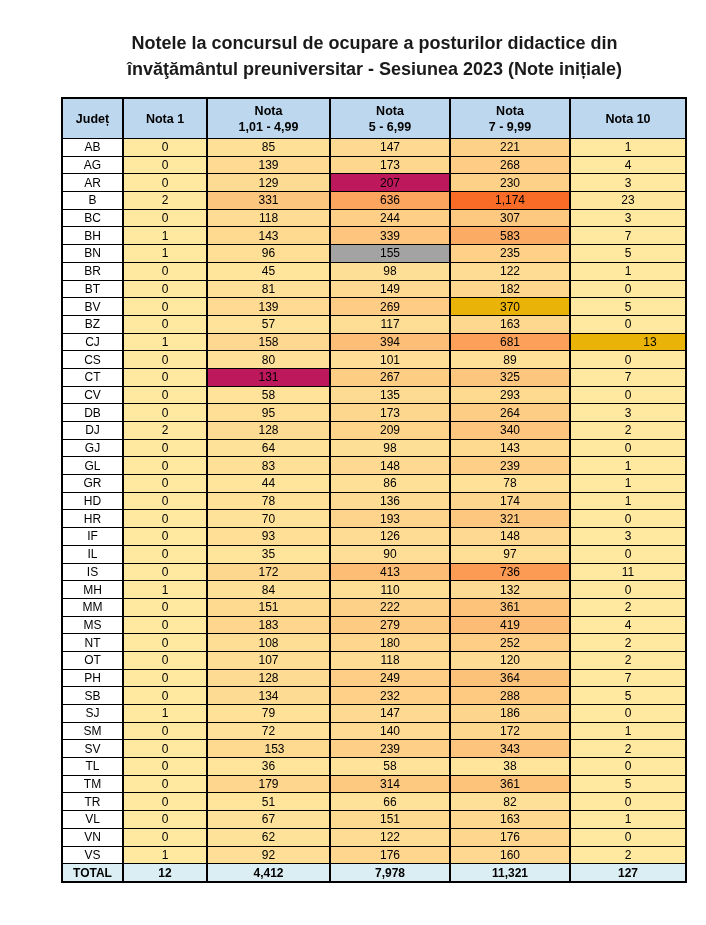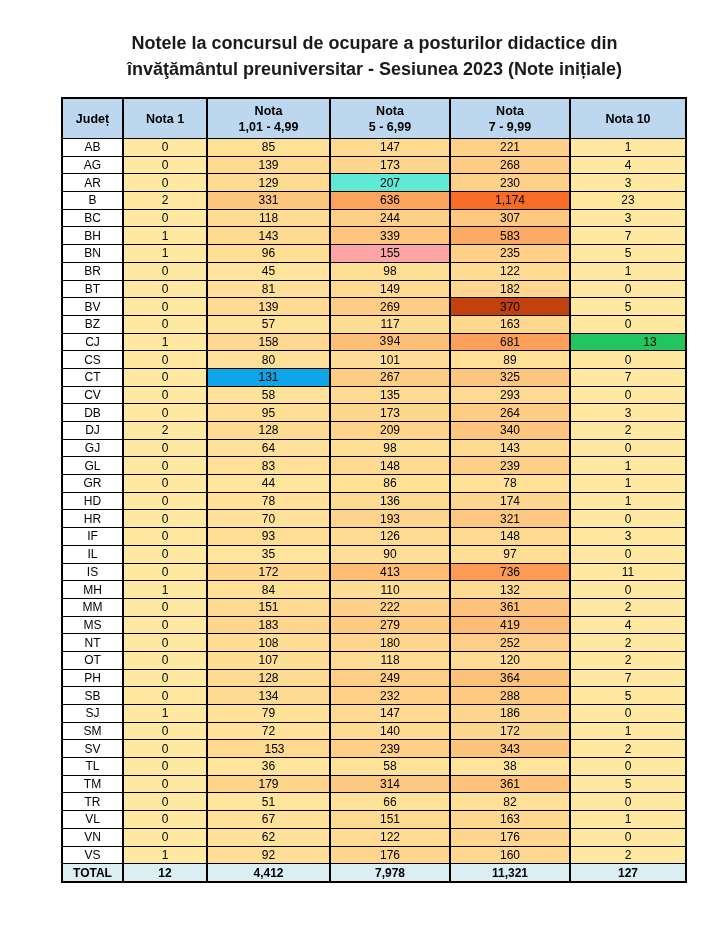--- a/index.html
+++ b/index.html
@@ -91,21 +91,21 @@
           <td style="background: rgb(255, 233, 160);">0</td>
           <td style="background: rgb(254, 218, 146);">139</td>
           <td style="background: rgb(254, 215, 142);">173</td>
           <td style="background: rgb(254, 204, 132);">268</td>
           <td style="background: rgb(255, 233, 160);">4</td>
         </tr>
         <tr>
           <td class="judet-cell">AR</td>
           <td style="background: rgb(255, 233, 160);">0</td>
           <td style="background: rgb(254, 219, 147);">129</td>
-          <td style="background: #5eead4;">207</td>
+          <td style="background: #be185d;">207</td>
           <td style="background: rgb(254, 209, 136);">230</td>
           <td style="background: rgb(255, 233, 160);">3</td>
         </tr>
         <tr>
           <td class="judet-cell">B</td>
           <td style="background: rgb(255, 233, 160);">2</td>
           <td style="background: rgb(253, 198, 126);">331</td>
           <td style="background: rgb(252, 165, 94);">636</td>
           <td style="background: rgb(249, 108, 39);">1,174</td>
           <td style="background: rgb(255, 231, 158);">23</td>
@@ -123,21 +123,21 @@
           <td style="background: rgb(255, 233, 160);">1</td>
           <td style="background: rgb(254, 218, 145);">143</td>
           <td style="background: rgb(253, 197, 125);">339</td>
           <td style="background: rgb(252, 171, 100);">583</td>
           <td style="background: rgb(255, 232, 159);">7</td>
         </tr>
         <tr>
           <td class="judet-cell">BN</td>
           <td style="background: rgb(255, 233, 160);">1</td>
           <td style="background: rgb(255, 223, 150);">96</td>
-          <td style="background: #fca5a5; margin-left: 42px;">155</td>
+          <td style="background: #a3a3a3; margin-left: 42px;">155</td>
           <td style="background: rgb(254, 208, 136);">235</td>
           <td style="background: rgb(255, 232, 159);">5</td>
         </tr>
         <tr>
           <td class="judet-cell">BR</td>
           <td style="background: rgb(255, 233, 160);">0</td>
           <td style="background: rgb(255, 228, 155);">45</td>
           <td style="background: rgb(254, 223, 150);">98</td>
           <td style="background: rgb(254, 220, 147);">122</td>
           <td style="background: rgb(255, 233, 160);">1</td>
@@ -148,51 +148,51 @@
           <td style="background: rgb(255, 224, 152);">81</td>
           <td style="background: rgb(254, 217, 145);">149</td>
           <td style="background: rgb(254, 214, 141);">182</td>
           <td style="background: rgb(255, 233, 160);">0</td>
         </tr>
         <tr>
           <td class="judet-cell">BV</td>
           <td style="background: rgb(255, 233, 160);">0</td>
           <td style="background: rgb(254, 218, 146);">139</td>
           <td style="background: rgb(254, 204, 132);">269</td>
-          <td style="background: #c2410c;">370</td>
+          <td style="background: #eab308;">370</td>
           <td style="background: rgb(255, 232, 159);">5</td>
         </tr>
         <tr>
           <td class="judet-cell">BZ</td>
           <td style="background: rgb(255, 233, 160);">0</td>
           <td style="background: rgb(255, 227, 154);">57</td>
           <td style="background: rgb(254, 221, 148);">117</td>
           <td style="background: rgb(254, 216, 143);">163</td>
           <td style="background: rgb(255, 233, 160);">0</td>
         </tr>
         <tr>
           <td class="judet-cell">CJ</td>
           <td style="background: rgb(255, 233, 160);">1</td>
           <td style="background: rgb(254, 216, 144);">158</td>
-          <td style="background: rgb(253, 191, 119); font-family: Liberation Mono, monospace;">394</td>
+          <td style="background: rgb(253, 191, 119);">394</td>
           <td style="background: rgb(252, 160, 90);">681</td>
-          <td style="background: #22c55e; padding-left: 44px;">13</td>
+          <td style="background: #eab308; padding-left: 44px;">13</td>
         </tr>
         <tr>
           <td class="judet-cell">CS</td>
           <td style="background: rgb(255, 233, 160);">0</td>
           <td style="background: rgb(255, 224, 152);">80</td>
           <td style="background: rgb(254, 222, 150);">101</td>
           <td style="background: rgb(255, 224, 151);">89</td>
           <td style="background: rgb(255, 233, 160);">0</td>
         </tr>
         <tr>
           <td class="judet-cell">CT</td>
           <td style="background: rgb(255, 233, 160);">0</td>
-          <td style="background: #0ea5e9;">131</td>
+          <td style="background: #be185d;">131</td>
           <td style="background: rgb(254, 205, 132);">267</td>
           <td style="background: rgb(253, 198, 127);">325</td>
           <td style="background: rgb(255, 232, 159);">7</td>
         </tr>
         <tr>
           <td class="judet-cell">CV</td>
           <td style="background: rgb(255, 233, 160);">0</td>
           <td style="background: rgb(255, 227, 154);">58</td>
           <td style="background: rgb(254, 219, 146);">135</td>
           <td style="background: rgb(254, 217, 144);">293</td>

